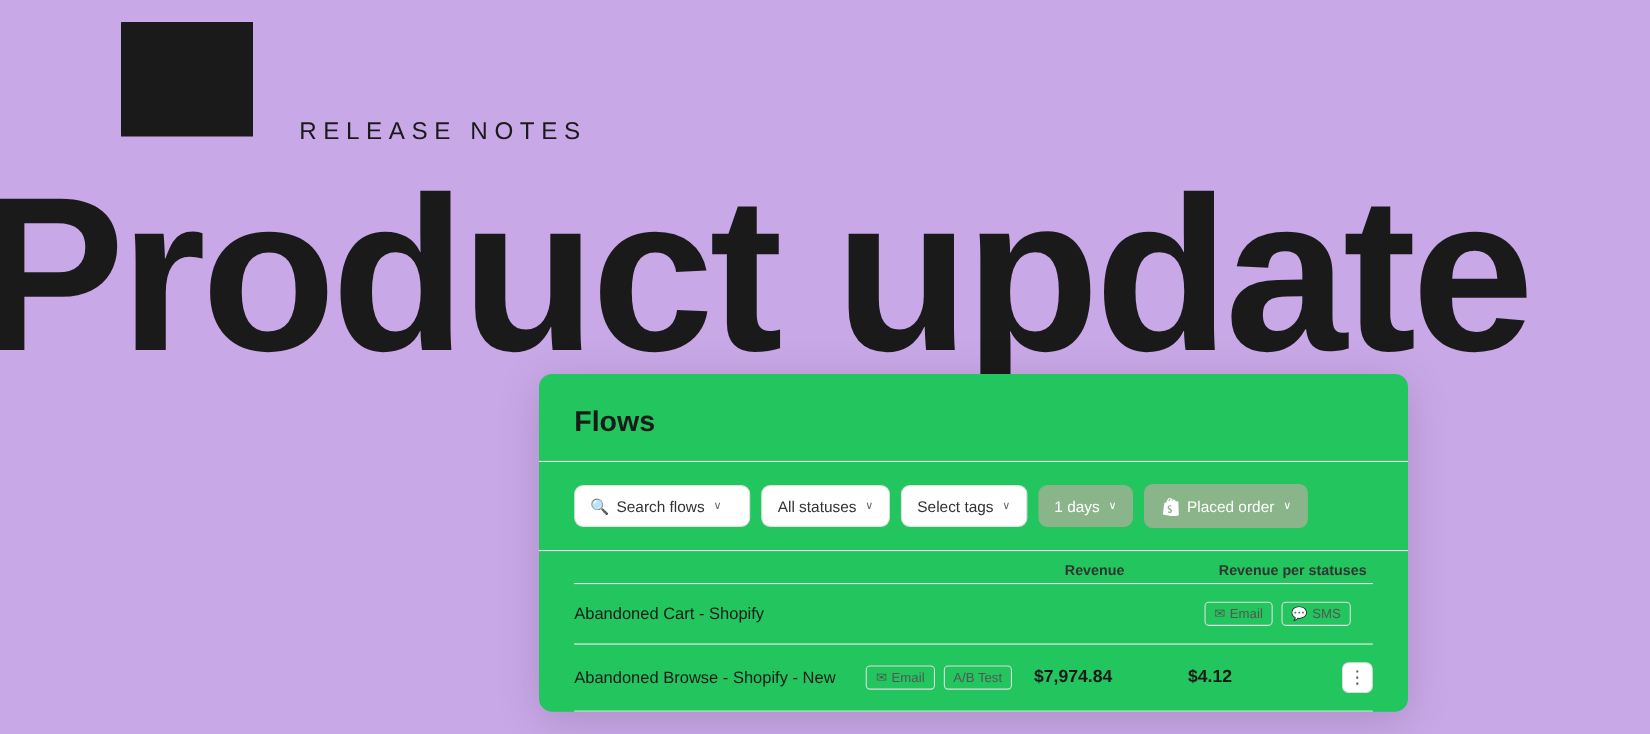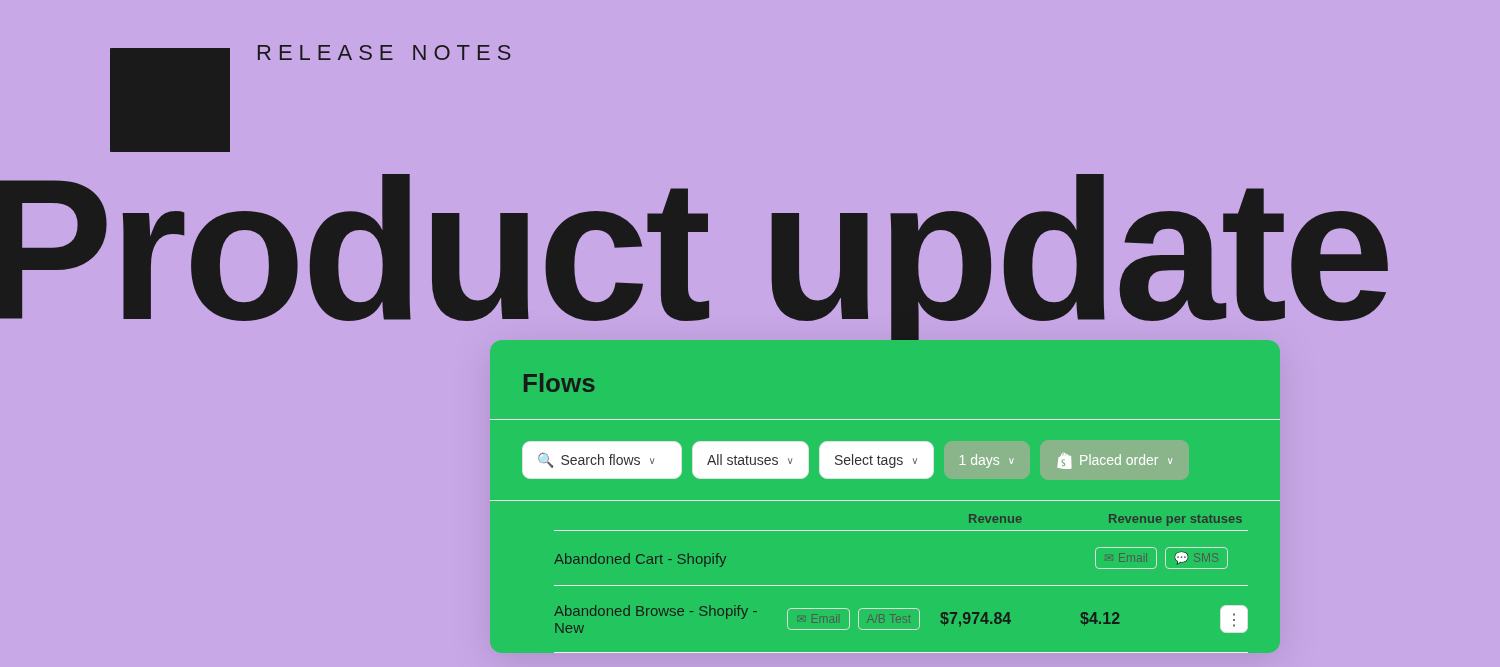--- a/index.html
+++ b/index.html
@@ -14,25 +14,25 @@
     }
 
     .background {
       position: absolute;
       inset: 0;
       background: #c9a8e8;
     }
 
     .logo-area {
       position: absolute;
-      top: 40px;
+      top: 12px;
       left: 80px;
       display: flex;
-      align-items: flex-start;
-      gap: 6px;
+      align-items: flex-end;
+      gap: 22px;
     }
 
     .logo-icon {
       width: 170px;
       height: 120px;
     }
 
     .release-notes-text {
       font-size: 22px;
       font-weight: 500;
@@ -123,21 +123,20 @@
       border-color: #8ab48a;
       color: #fff;
     }
 
     .filter-btn.placed-order-btn .chevron {
       color: #fff;
     }
 
     .table-rows {
       padding: 0 32px;
-      margin-left: 32px;
     }
 
     .table-row {
       display: flex;
       align-items: center;
       padding: 16px 0;
       border-bottom: 1px solid #f0f0f0;
     }
 
     .row-name {

